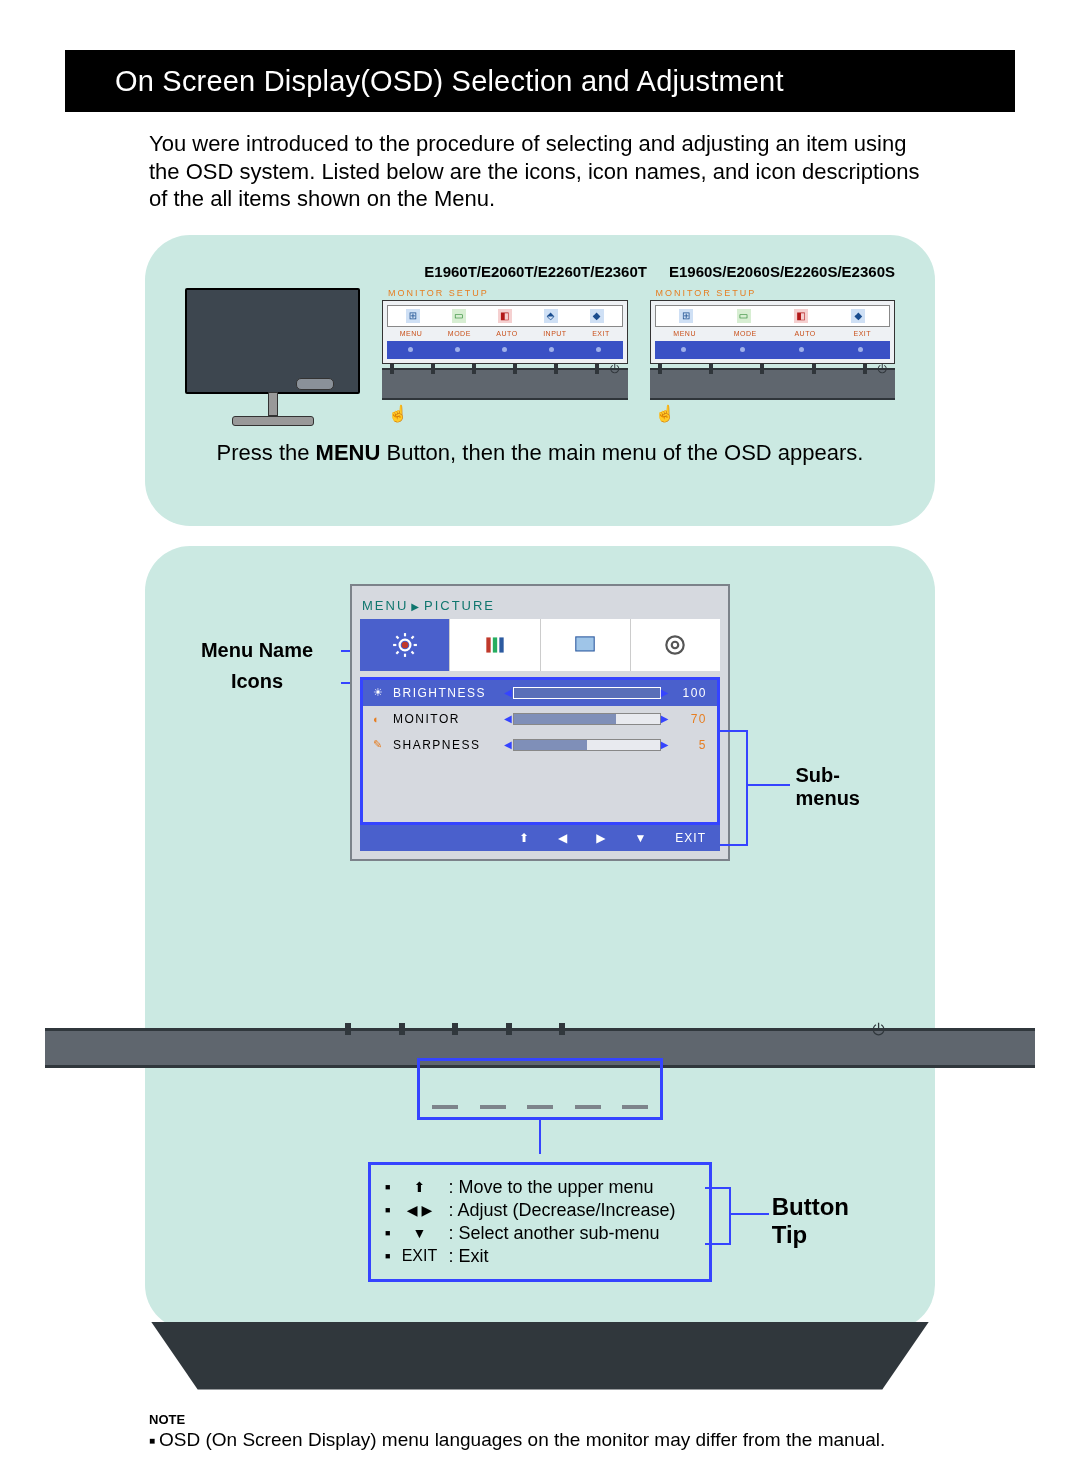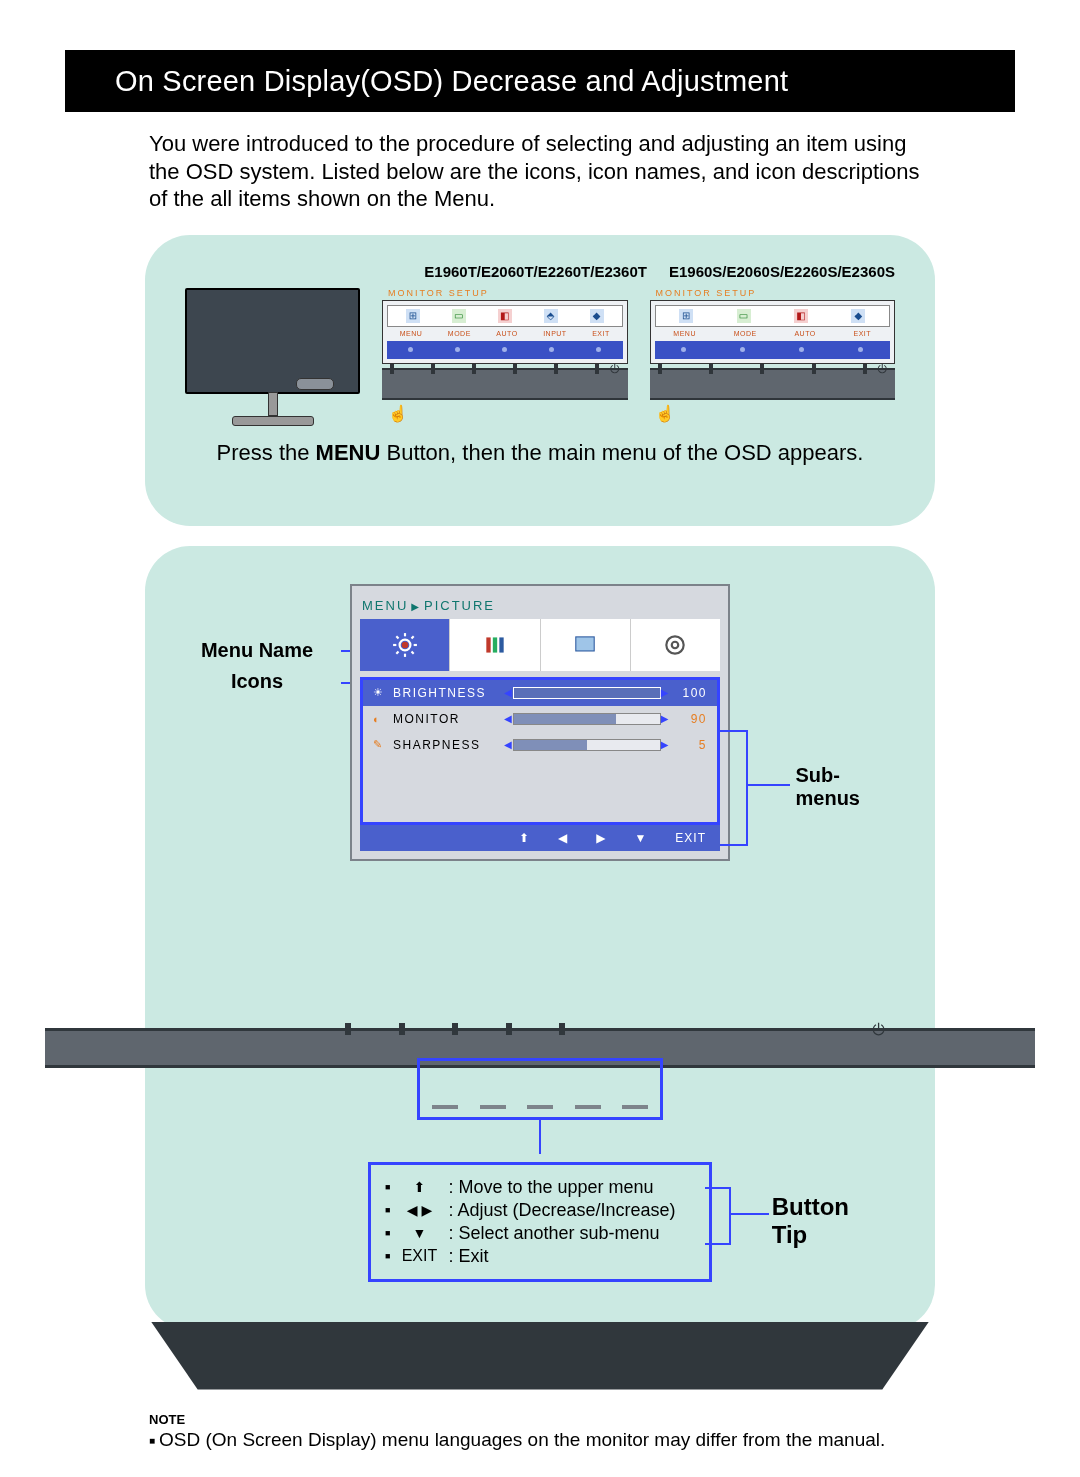--- a/index.html
+++ b/index.html
@@ -91,21 +91,21 @@
 .note-area .t { font-size:19px; margin-top:2px; }
 .note-area .sqb { font-size:10px; vertical-align:middle; margin-right:4px; }
 
 .leader { position:absolute; background:#3544ff; }
 </style>
 </head>
 <body>
 
 <div class="page">
   <div class="band">
-    <span class="band-title">On Screen Display(OSD) Decrease and Adjustment</span>
+    <span class="band-title">On Screen Display(OSD) Selection and Adjustment</span>
   </div>
   <p class="intro">You were introduced to the procedure of selecting and adjusting an item using the OSD system. Listed below are the icons, icon names, and icon descriptions of the all items shown on the Menu.</p>
 
   <div class="panel p1">
     <div class="model-row">
       <div style="width:175px"></div>
       <div style="flex:1">E1960T/E2060T/E2260T/E2360T</div>
       <div style="flex:1">E1960S/E2060S/E2260S/E2360S</div>
     </div>
     <div class="row1">
@@ -262,21 +262,21 @@
               <span class="sm-val">100</span>
             </div>
             <div class="sm-row">
               <span class="sm-icon">◐</span>
               <span class="lbl">MONITOR</span>
               <span class="slider">
                   <span class="arrL">◀</span>
                   <span class="fill" style="width:70%;background:#7f8fb8"></span>
                   <span class="arrR">▶</span>
                 </span>
-              <span class="sm-val">90</span>
+              <span class="sm-val">70</span>
             </div>
             <div class="sm-row">
               <span class="sm-icon">✎</span>
               <span class="lbl">SHARPNESS</span>
               <span class="slider">
                   <span class="arrL">◀</span>
                   <span class="fill" style="width:50%;background:#7f8fb8"></span>
                   <span class="arrR">▶</span>
                 </span>
               <span class="sm-val">5</span>

